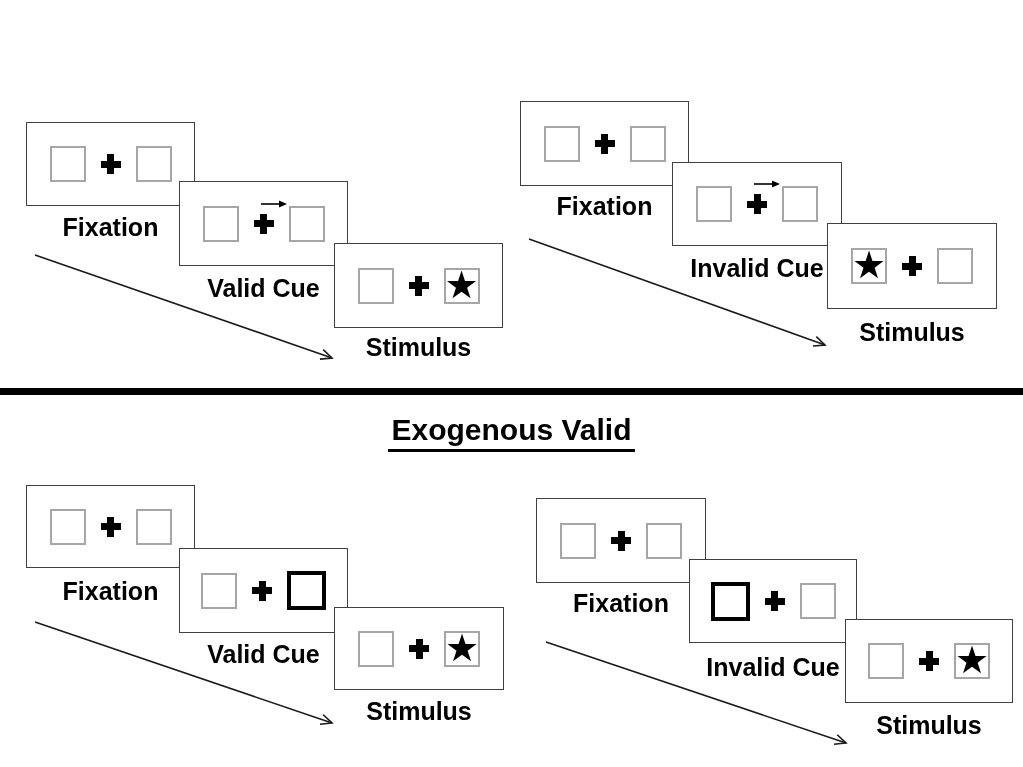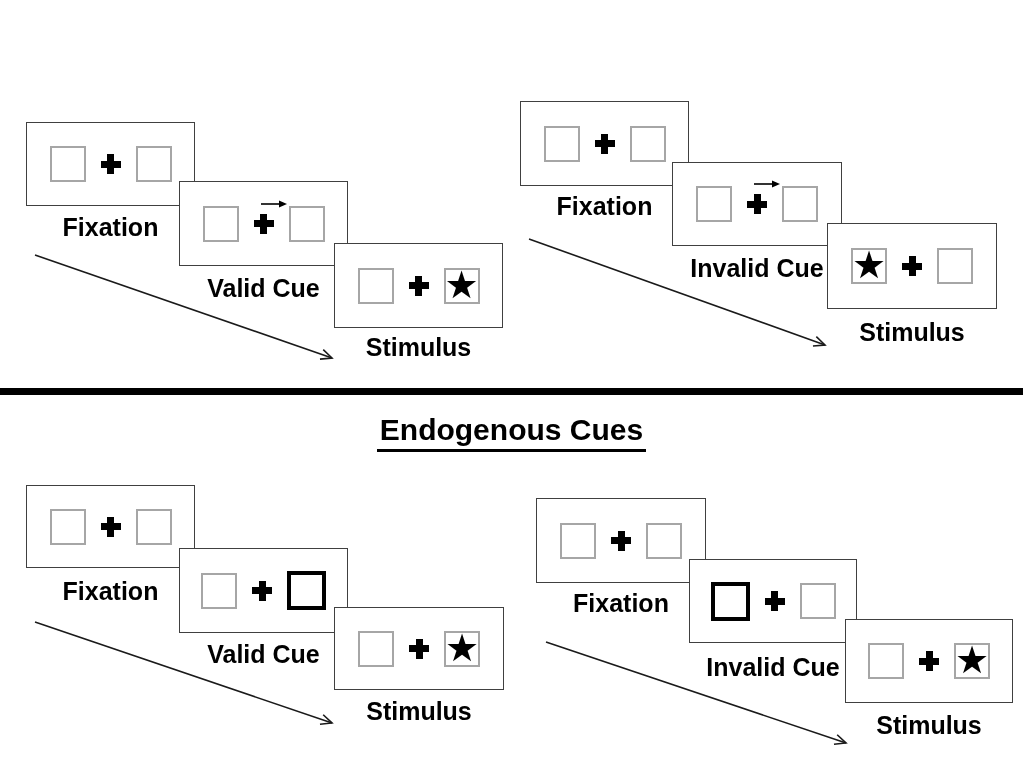--- a/index.html
+++ b/index.html
@@ -115,21 +115,21 @@
         <path d="M1,1 L12,6 L1,11" fill="none" stroke="#1a1a1a" stroke-width="1.6"></path>
           </marker>
         </defs>
       <line x1="5" y1="5" x2="301" y2="111" stroke="#1a1a1a" stroke-width="1.6" marker-end="url(#ah2)"></line>
     </svg>
   </div>
 
   <div class="divider"></div>
 
   <div class="section-title" style="top:413px;">
-    <span class="ul">Endogenous Cues</span>
+    <span class="ul">Exogenous Valid</span>
   </div>
 
   <div class="group" style="left:20px;top:478px;width:500px;height:262px;">
     <div class="panel" style="left:6px;top:7px;width:169px;height:83px;">
       <div class="sq"></div>
       <div class="plus-wrap">
           <div class="plus"></div>
         </div>
       <div class="sq"></div>
     </div>

